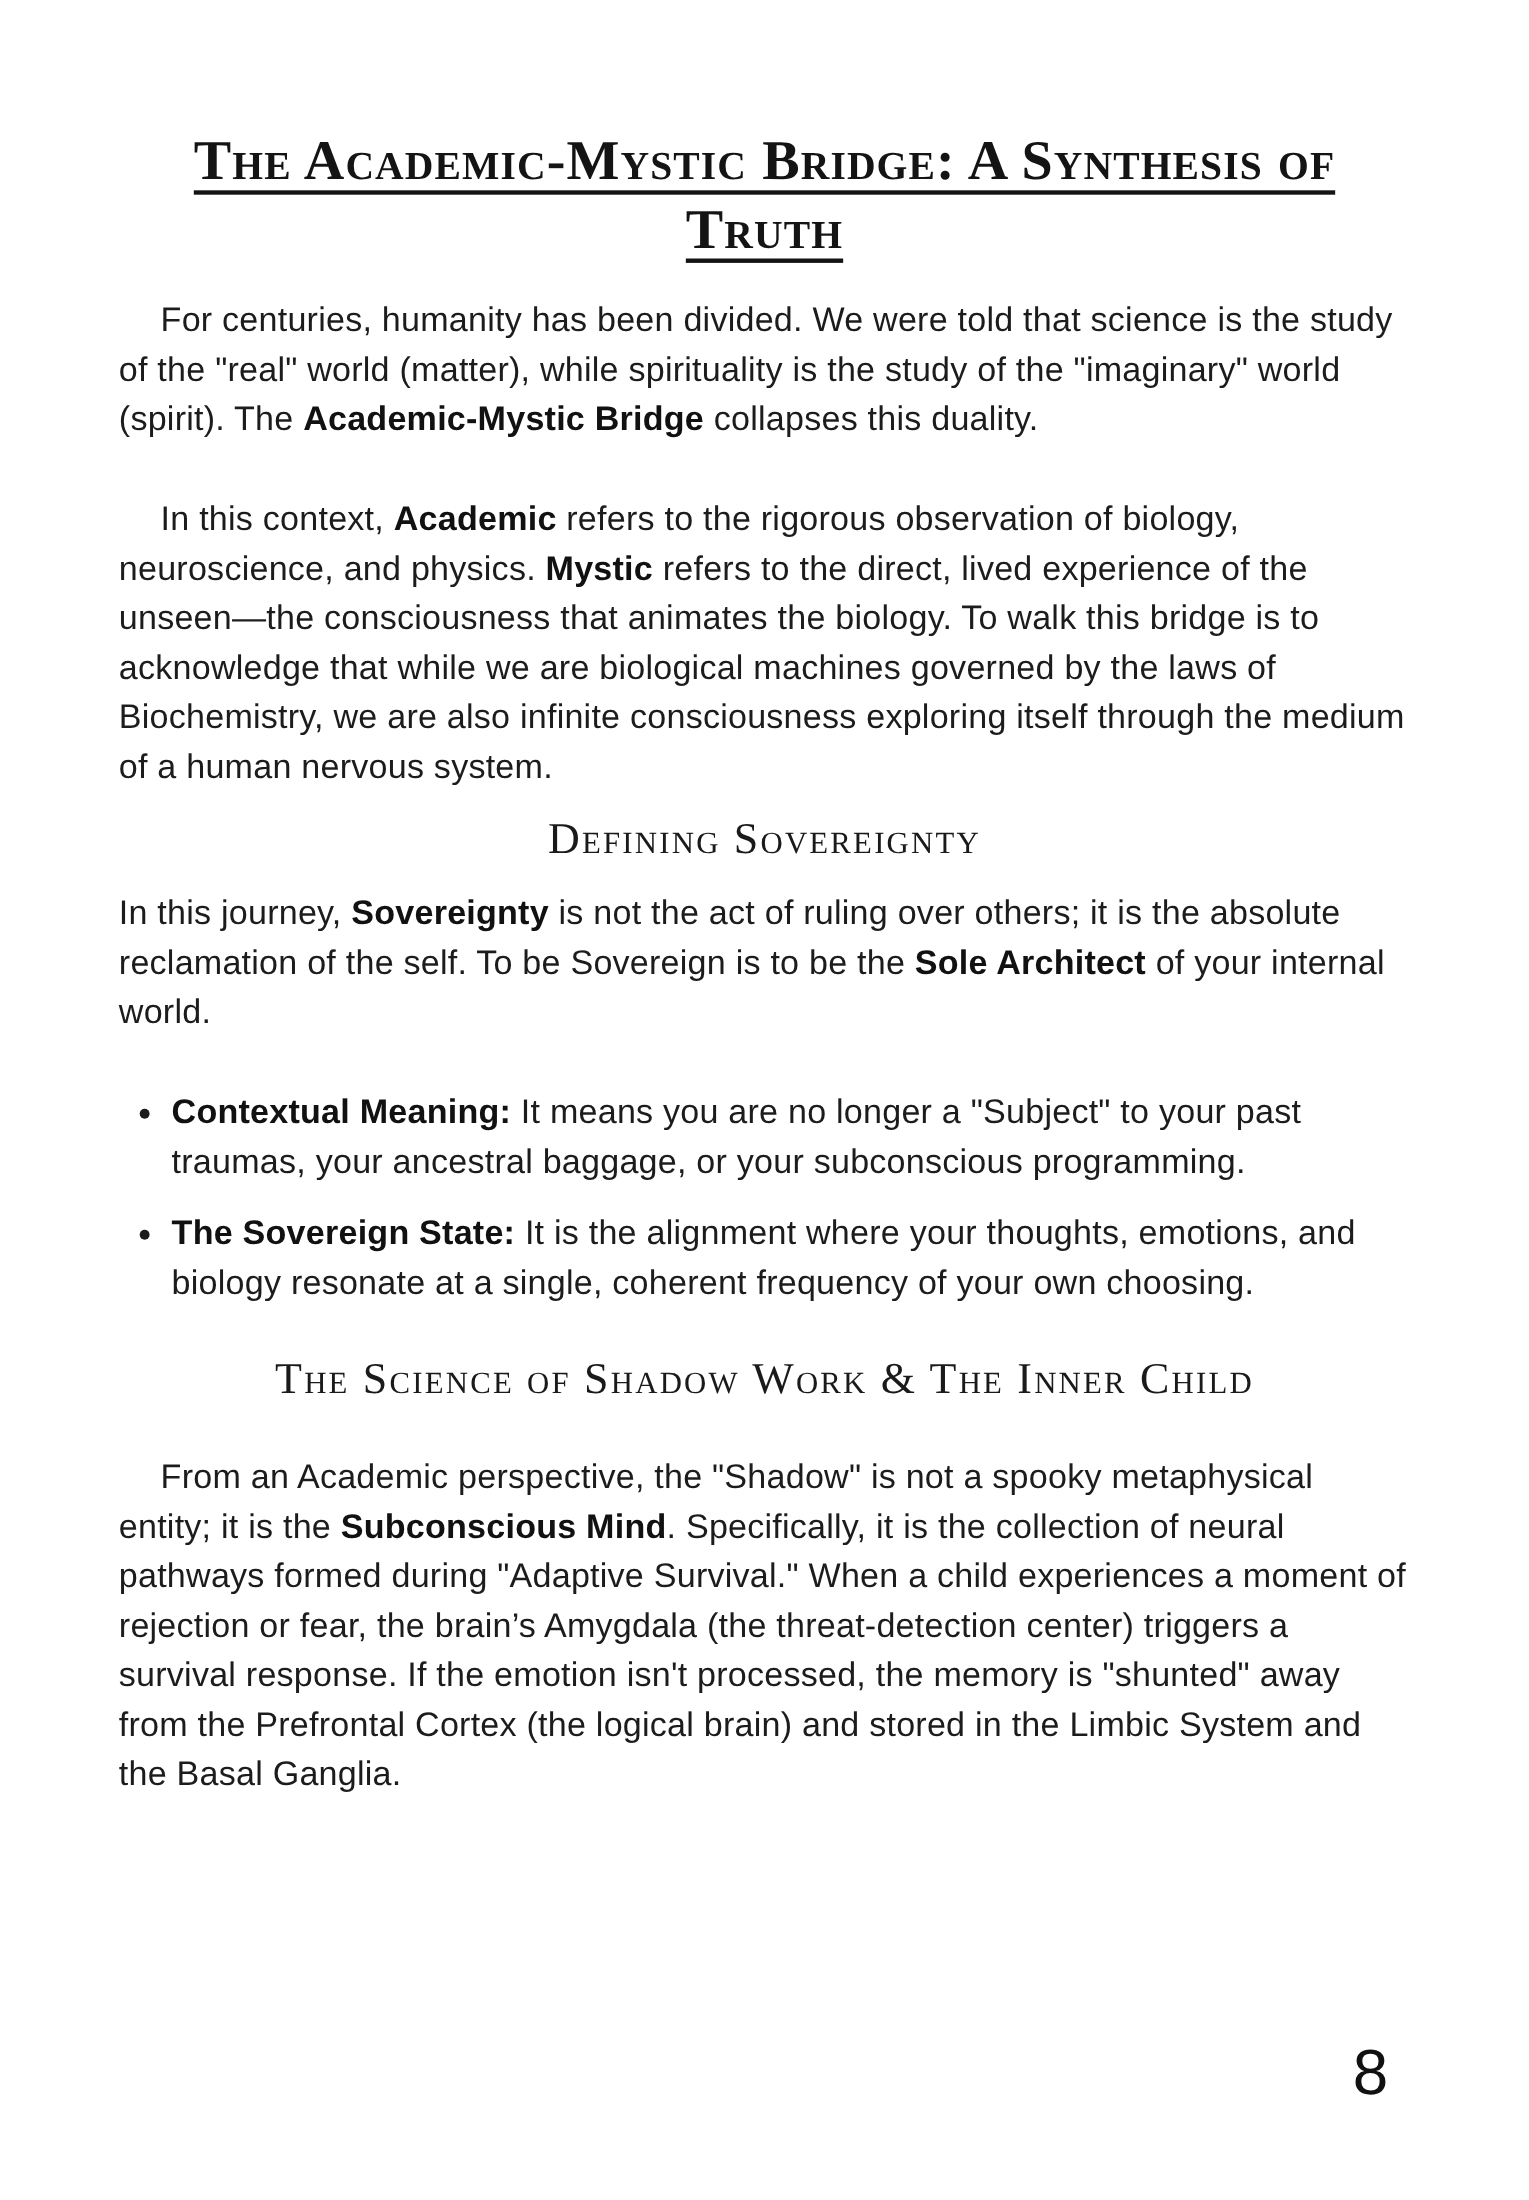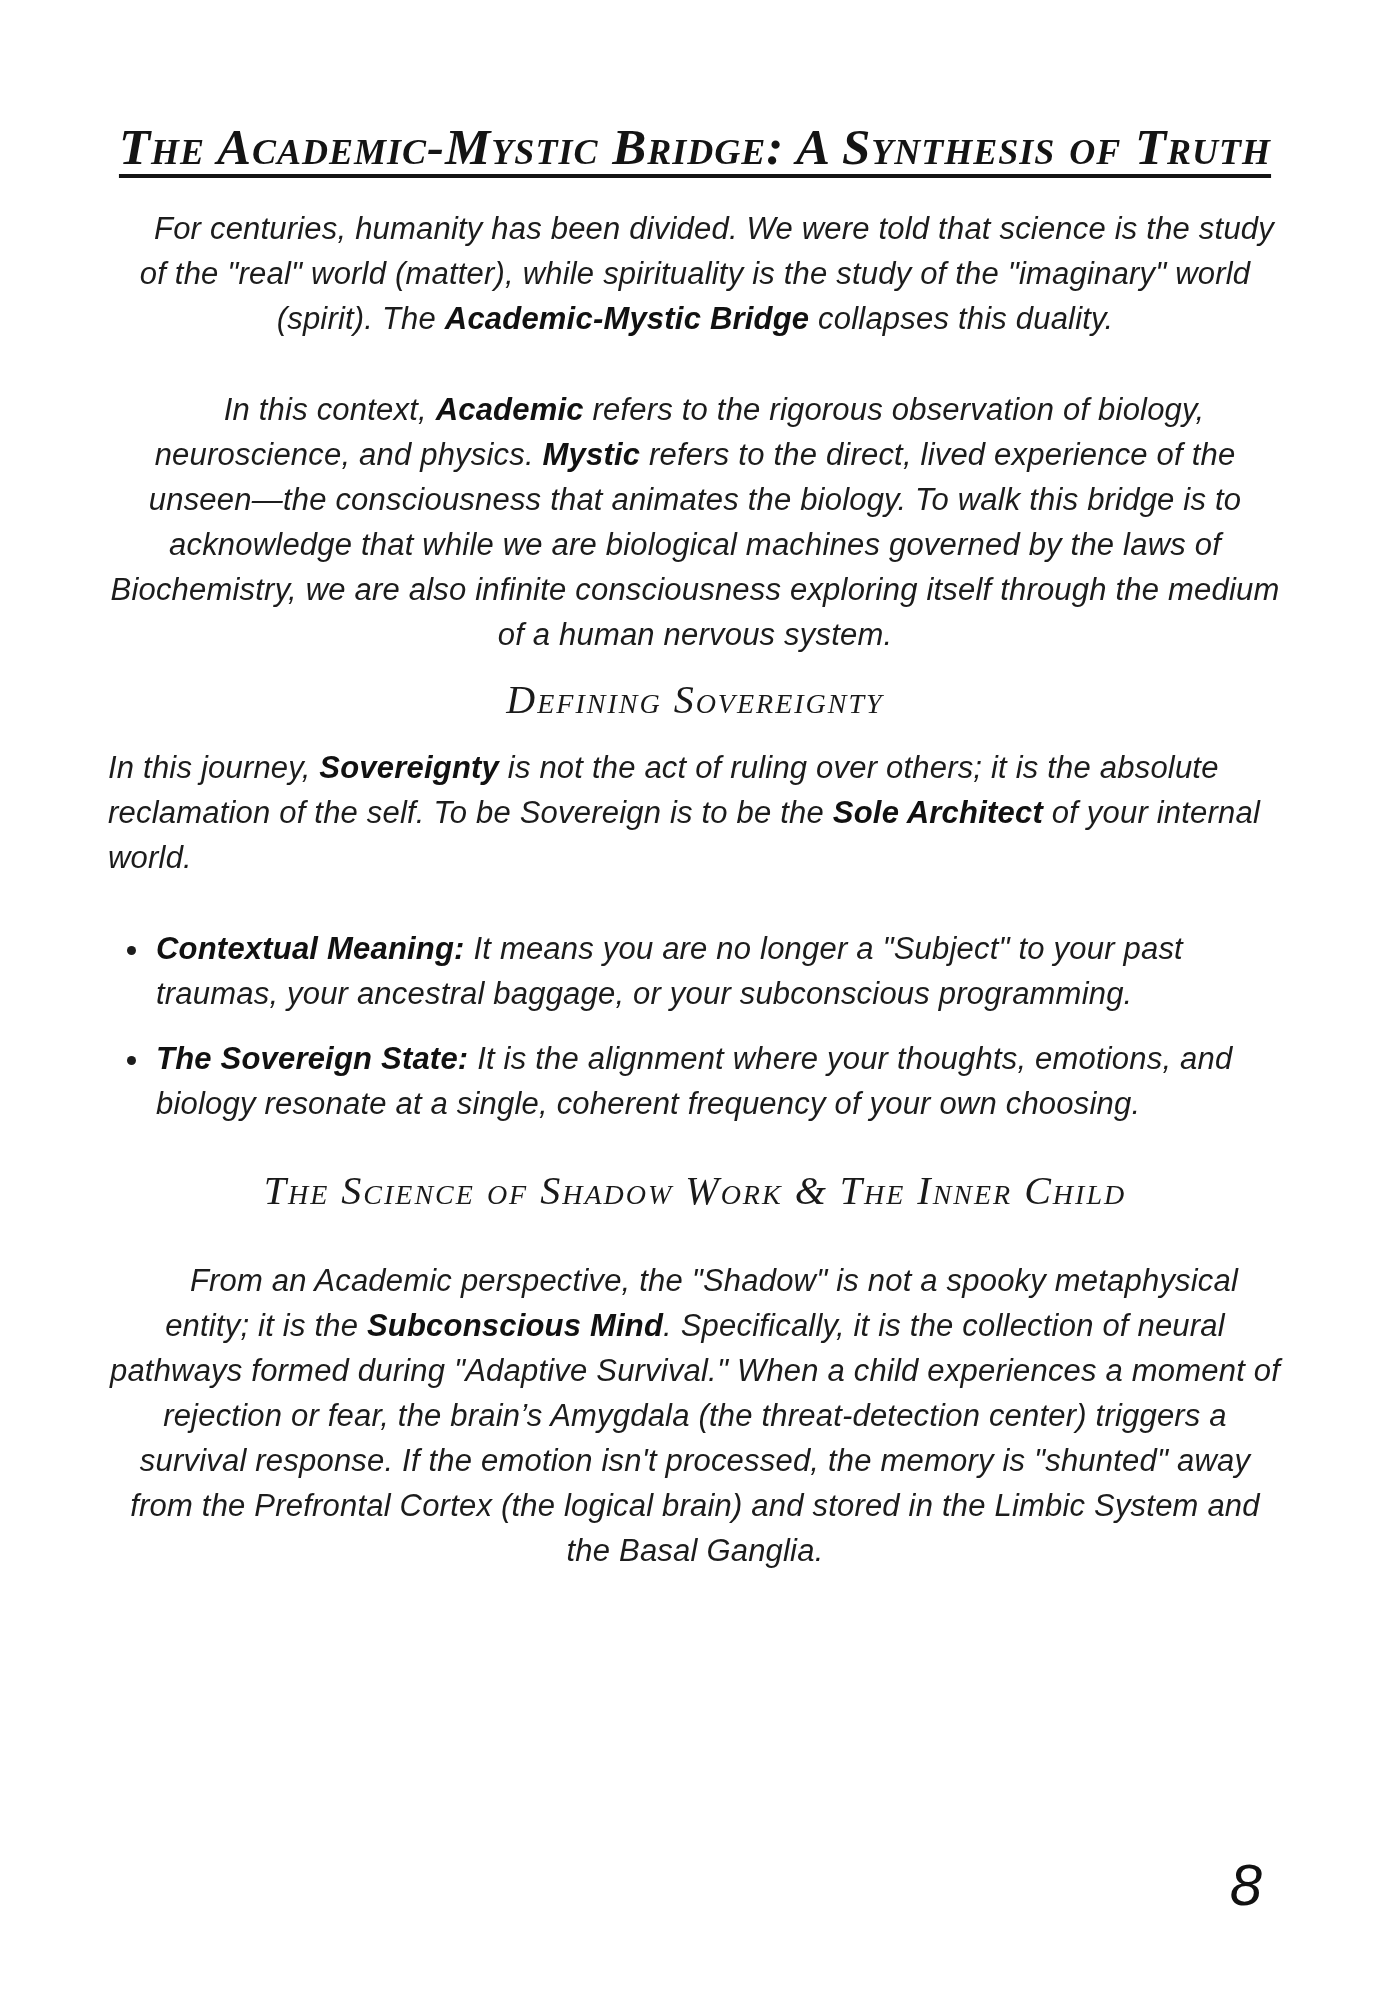--- a/index.html
+++ b/index.html
@@ -6,21 +6,20 @@
   html, body { margin: 0; padding: 0; background: #ffffff; }
 
   .page {
     position: relative;
     width: 1390px;
     height: 2000px;
     background: #ffffff;
     overflow: hidden;
     font-family: "Liberation Sans", "DejaVu Sans", sans-serif;
     color: #1c1c1c;
-    font-style: italic;
   }
 
   .content {
     padding: 116px 108px 0 108px;
   }
 
   h1.title {
     font-family: "Liberation Serif", "DejaVu Serif", serif;
     font-variant: small-caps;
     font-weight: 600;
@@ -53,21 +52,21 @@
   }
 
   p.body-text {
     font-size: 31px;
     line-height: 45px;
     letter-spacing: 0.2px;
     margin: 0 0 46px 0;
     color: #1c1c1c;
   }
 
-  p.body-text.indent { text-indent: 38px; text-align: center; }
+  p.body-text.indent { text-indent: 38px; }
   p.body-text.tight { margin-bottom: 18px; }
   p.body-text.last { margin-bottom: 12px; }
 
   b { font-weight: 700; color: #111111; }
 
   ul.bullet-list {
     margin: 0;
     padding-left: 44px;
     list-style: disc;
   }

